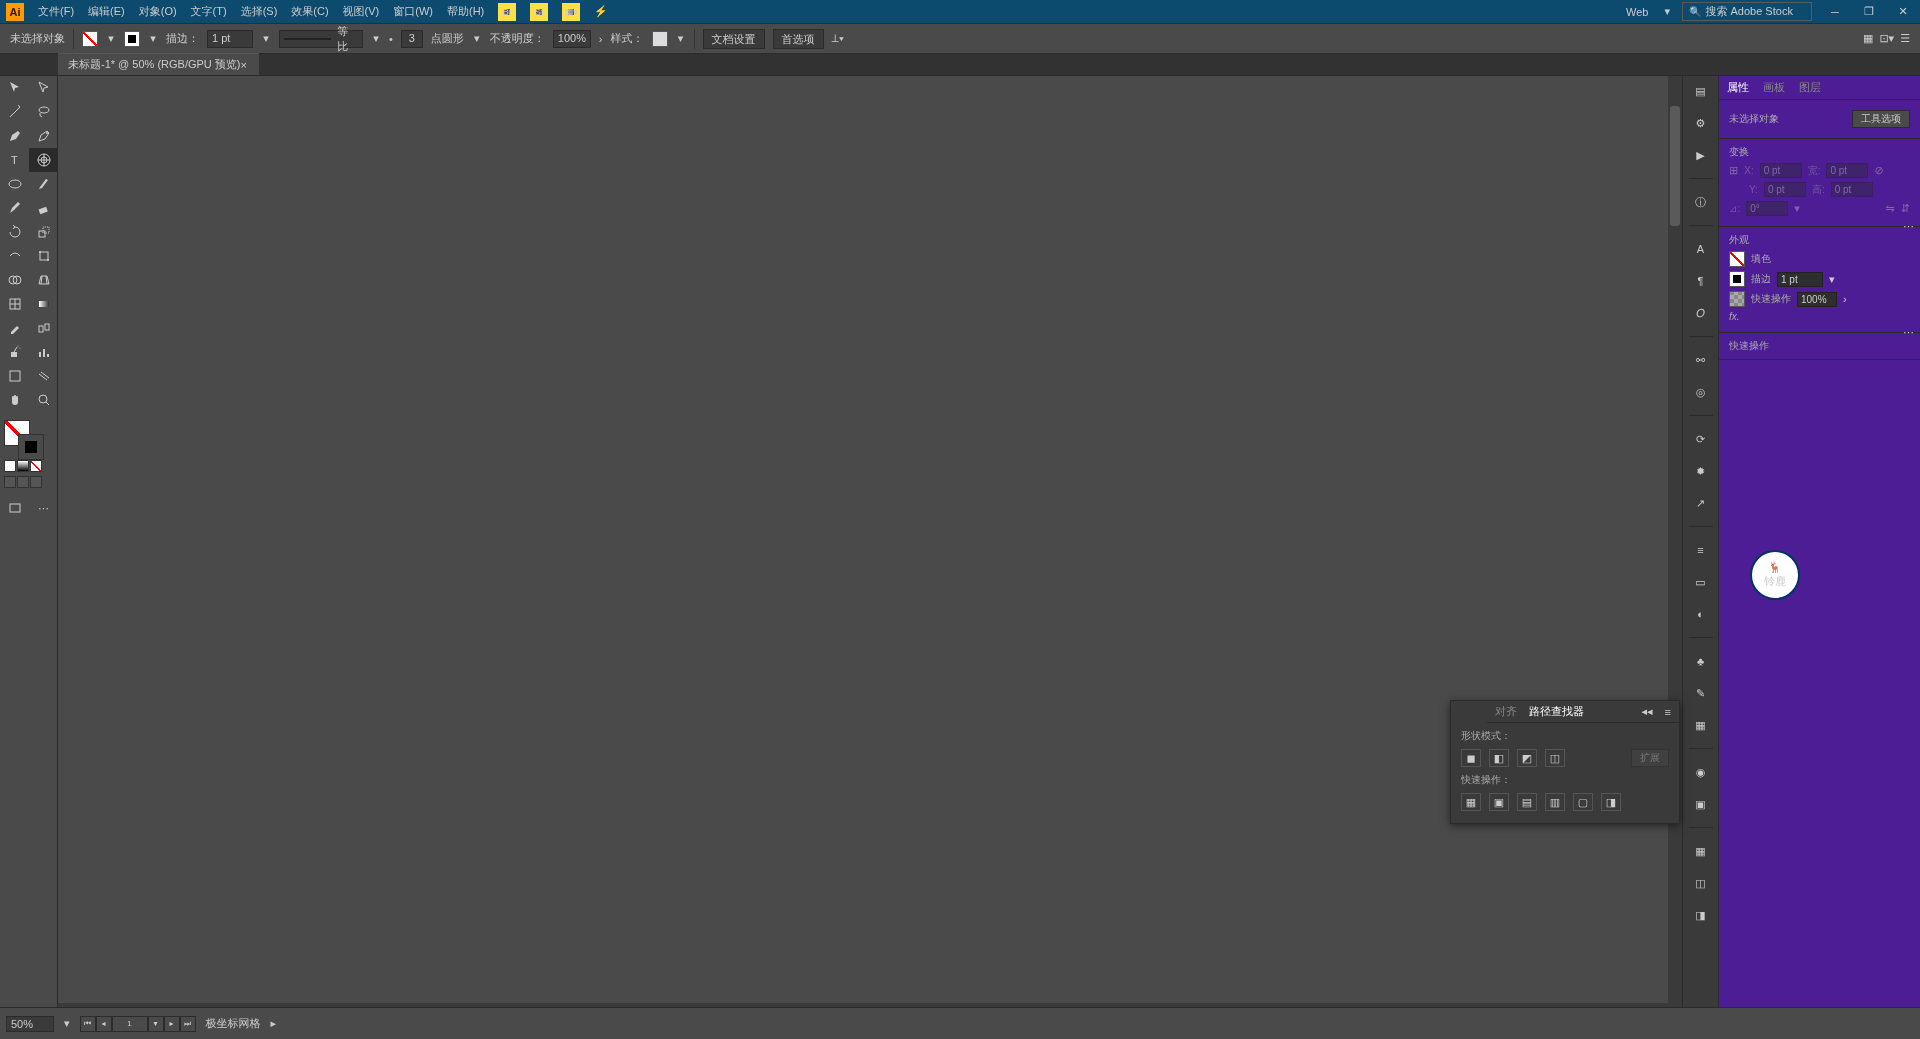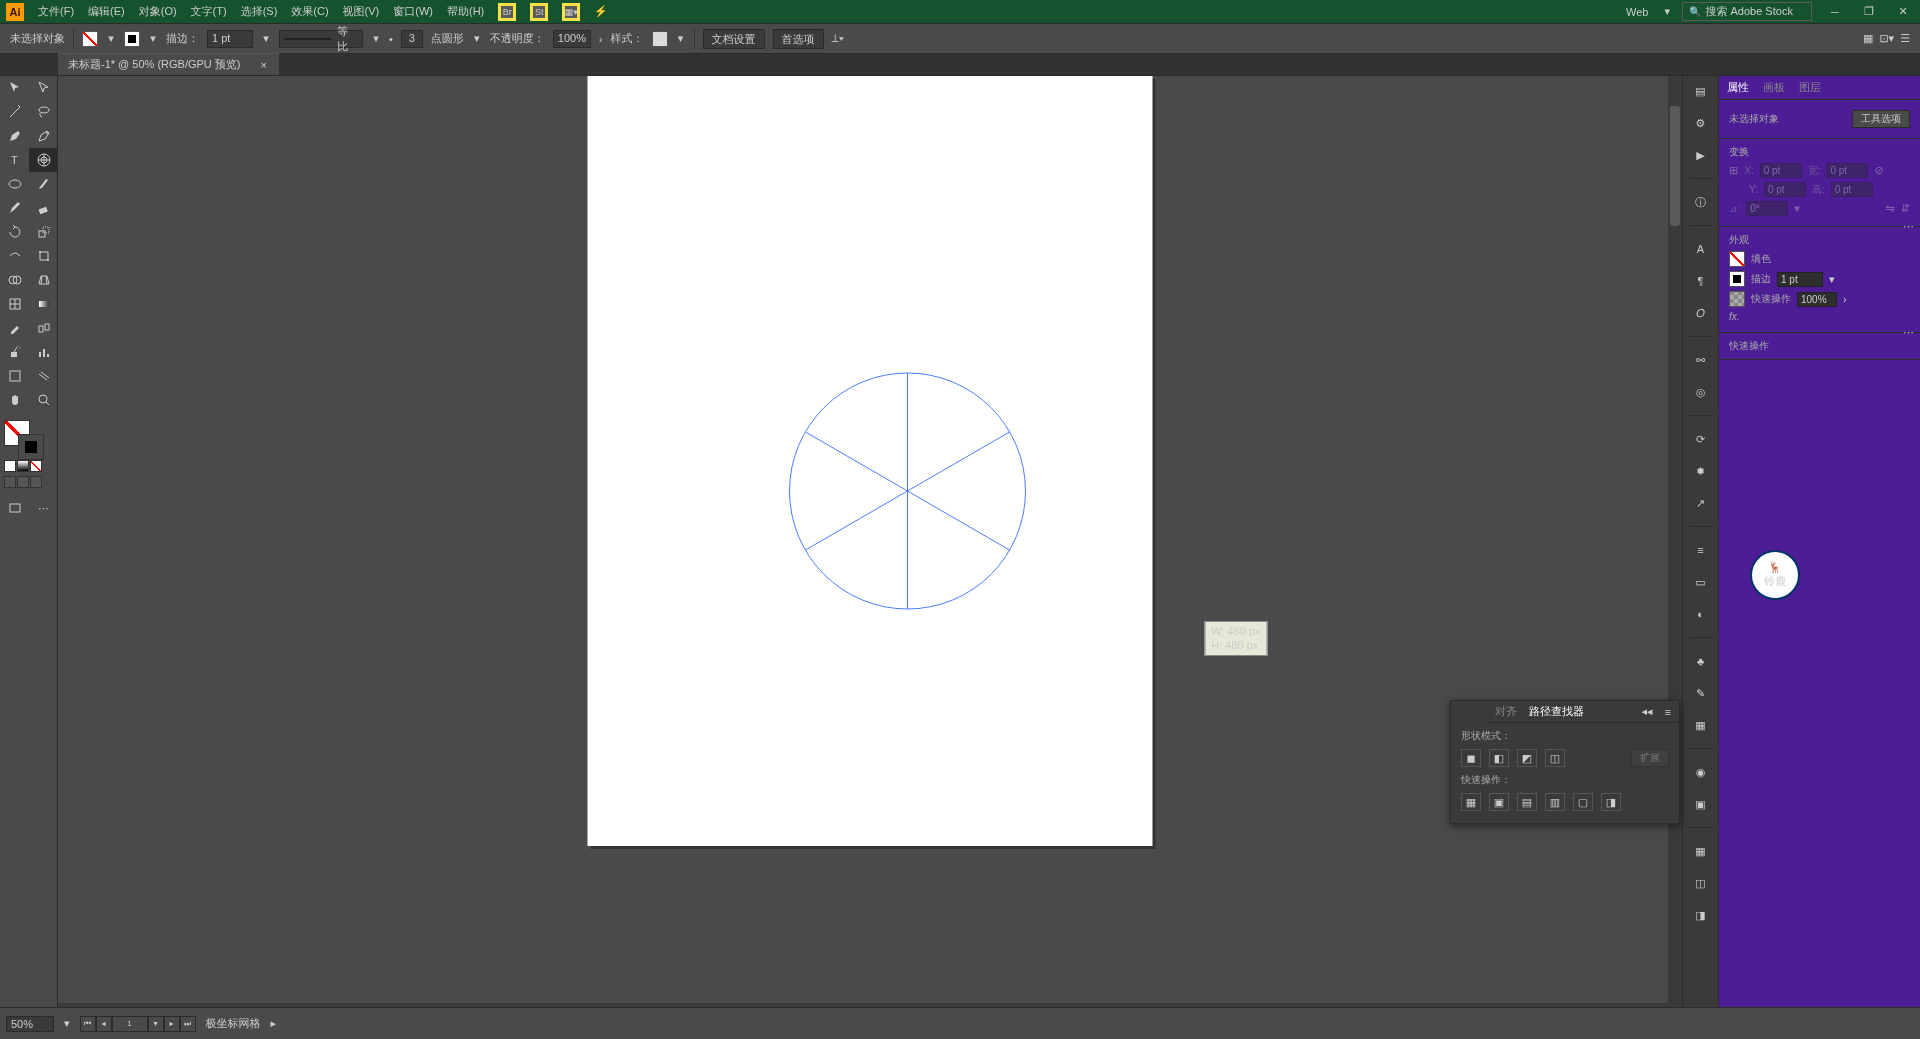--- a/index.html
+++ b/index.html
@@ -1,34 +1,34 @@
 <!DOCTYPE html>
 <html><head>
 <meta charset="utf-8">
 <style>
 * { margin:0; padding:0; box-sizing:border-box; font-family:"Microsoft YaHei",sans-serif; font-size:11px; color:#ccc; }
 body { background:#4a4a4a; width:1920px; height:1039px; overflow:hidden; user-select:none; }
-.menubar { height:24px; background:#14532d; display:flex; align-items:center; padding:0 6px; gap:14px; border-bottom:1px solid #2b2b2b; }
+.menubar { height:24px; background:#0c4a6e; display:flex; align-items:center; padding:0 6px; gap:14px; border-bottom:1px solid #2b2b2b; }
 .ai-logo { width:18px; height:18px; background:#ff9a00; color:#310; display:flex; align-items:center; justify-content:center; font-weight:bold; font-size:11px; }
 .menu-item { cursor:pointer; }
 .menu-right { margin-left:auto; display:flex; align-items:center; gap:12px; }
-.mini-btn { width:18px; height:18px; background:#5a5a5a; border:3px solid #fde047; display:flex; align-items:center; justify-content:center; font-size:9px; }
+.mini-btn { width:18px; height:18px; background:#5a5a5a; border:6px solid #fde047; display:flex; align-items:center; justify-content:center; font-size:9px; }
 .win-btn { width:22px; height:14px; display:flex; align-items:center; justify-content:center; }
 .search-stock { border:1px solid #5a5a5a; padding:1px 6px; display:flex; align-items:center; gap:4px; width:130px; font-size:10px; color:#999; }
 .controlbar { height:30px; background:#4a4a4a; display:flex; align-items:center; padding:0 10px; gap:8px; border-bottom:1px solid #2b2b2b; }
 .ctrl-sep { width:1px; height:20px; background:#333; }
 .swatch { width:16px; height:16px; border:1px solid #555; }
 .fill-none { background:linear-gradient(45deg,#fff 45%,red 45%,red 55%,#fff 55%); }
 .stroke-black { background:#000; box-shadow:inset 0 0 0 3px #fff; }
 .ctrl-input { background:#3a3a3a; border:1px solid #2b2b2b; padding:1px 4px; height:18px; color:#ccc; }
 .pill-line { width:50px; height:2px; background:#222; }
 .dd { width:10px; height:18px; display:flex; align-items:center; justify-content:center; }
 .btn { background:#3a3a3a; border:1px solid #2b2b2b; padding:2px 8px; height:20px; }
 .tabstrip { height:22px; background:#323232; display:flex; align-items:flex-end; padding-left:58px; border-bottom:1px solid #2b2b2b; }
-.doctab { background:#4a4a4a; padding:3px 12px 3px 10px; display:flex; align-items:center; gap:20px; font-size:10px; border-top:1px solid #555; }
+.doctab { background:#4a4a4a; padding:3px 12px 3px 10px; display:flex; align-items:center; gap:0; font-size:10px; border-top:1px solid #555; }
 .workspace { position:absolute; top:76px; left:58px; right:238px; bottom:22px; background:#4a4a4a; overflow:hidden; }
 .artboard { position:absolute; left:50%; top:0; transform:translateX(-50%); width:565px; height:770px; background:#fff; box-shadow:3px 3px 0 rgba(0,0,0,0.3); }
 .dim-tooltip { position:absolute; right:-115px; top:545px; background:#e8e8d8; border:1px solid #888; padding:2px 6px; color:#333; font-size:10px; white-space:nowrap; line-height:1.3; }
 .toolpanel { position:absolute; left:0; top:76px; width:58px; bottom:22px; background:#4a4a4a; border-right:1px solid #2b2b2b; }
 .toolgrid { display:grid; grid-template-columns:1fr 1fr; }
 .tool { width:29px; height:24px; display:flex; align-items:center; justify-content:center; position:relative; }
 .tool.active { background:#2b2b2b; }
 .tool svg { width:16px; height:16px; }
 .tool-break { grid-column:1/3; height:6px; }
 .toolcolor { grid-column:1/3; height:40px; position:relative; }
@@ -324,32 +324,20 @@
     <div class="tool">
         <svg viewBox="0 0 16 16">
           <rect x="3" y="4" width="10" height="8" fill="none" stroke="#ccc"></rect>
         </svg>
       </div>
     <div class="tool">⋯</div>
   </div>
 </div>
 
 <div class="workspace">
-  <div class="artboard">
-    <svg width="240" height="240" style="position:absolute;left:200px;top:295px">
-      <circle cx="120" cy="120" r="118" fill="none" stroke="#4a7dff" stroke-width="1"></circle>
-      <line x1="120" y1="2" x2="120" y2="238" stroke="#4a7dff"></line>
-      <line x1="18" y1="61" x2="222" y2="179" stroke="#4a7dff"></line>
-      <line x1="18" y1="179" x2="222" y2="61" stroke="#4a7dff"></line>
-    </svg>
-    <div class="dim-tooltip">
-      <div>W: 480 px</div>
-      <div>H: 480 px</div>
-    </div>
-  </div>
   <div class="scrollbar-v">
       <div class="thumb"></div>
     </div>
   <div class="canvas-scroll-h"></div>
 </div>
 
 <div class="right-iconstrip">
   <div class="ric">▤</div>
   <div class="ric">⚙</div>
   <div class="ric">▶</div>

